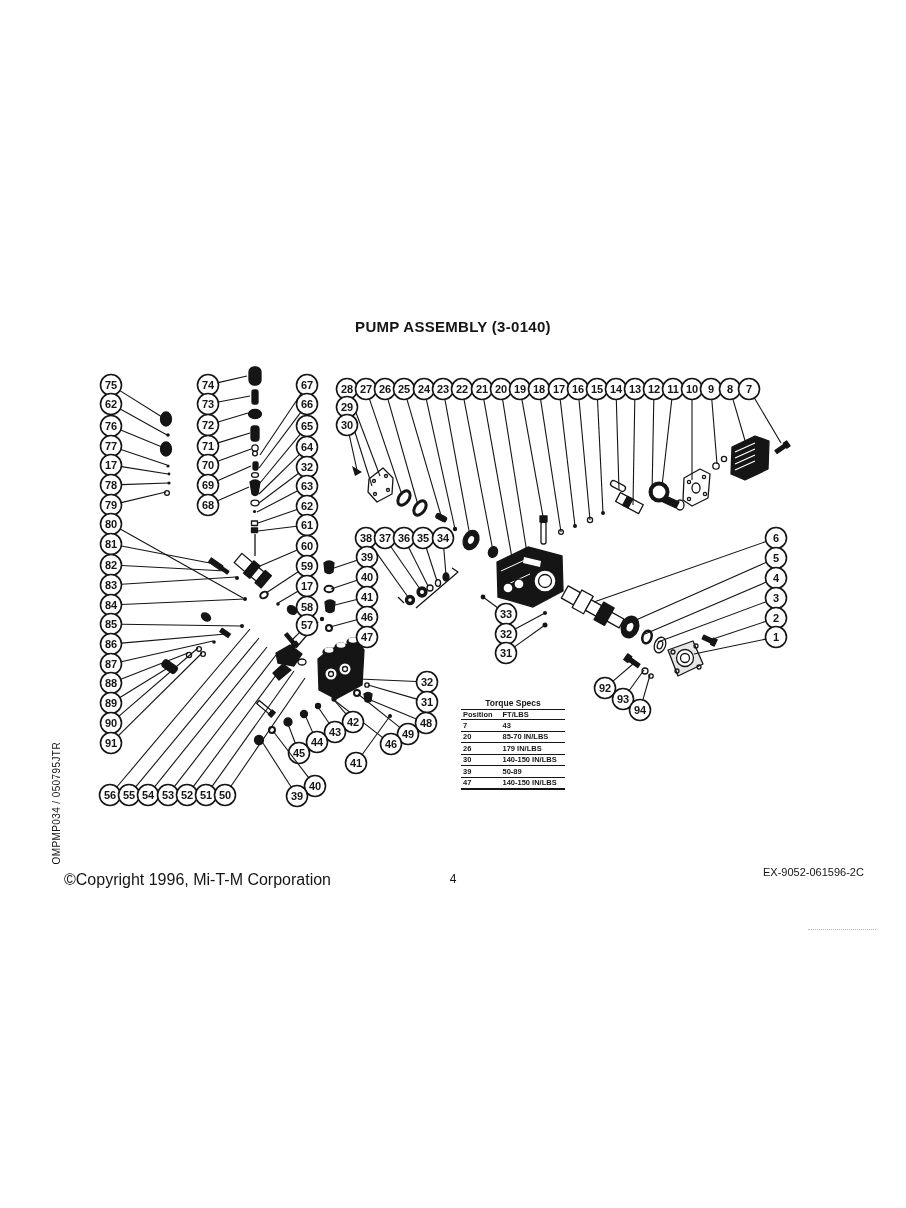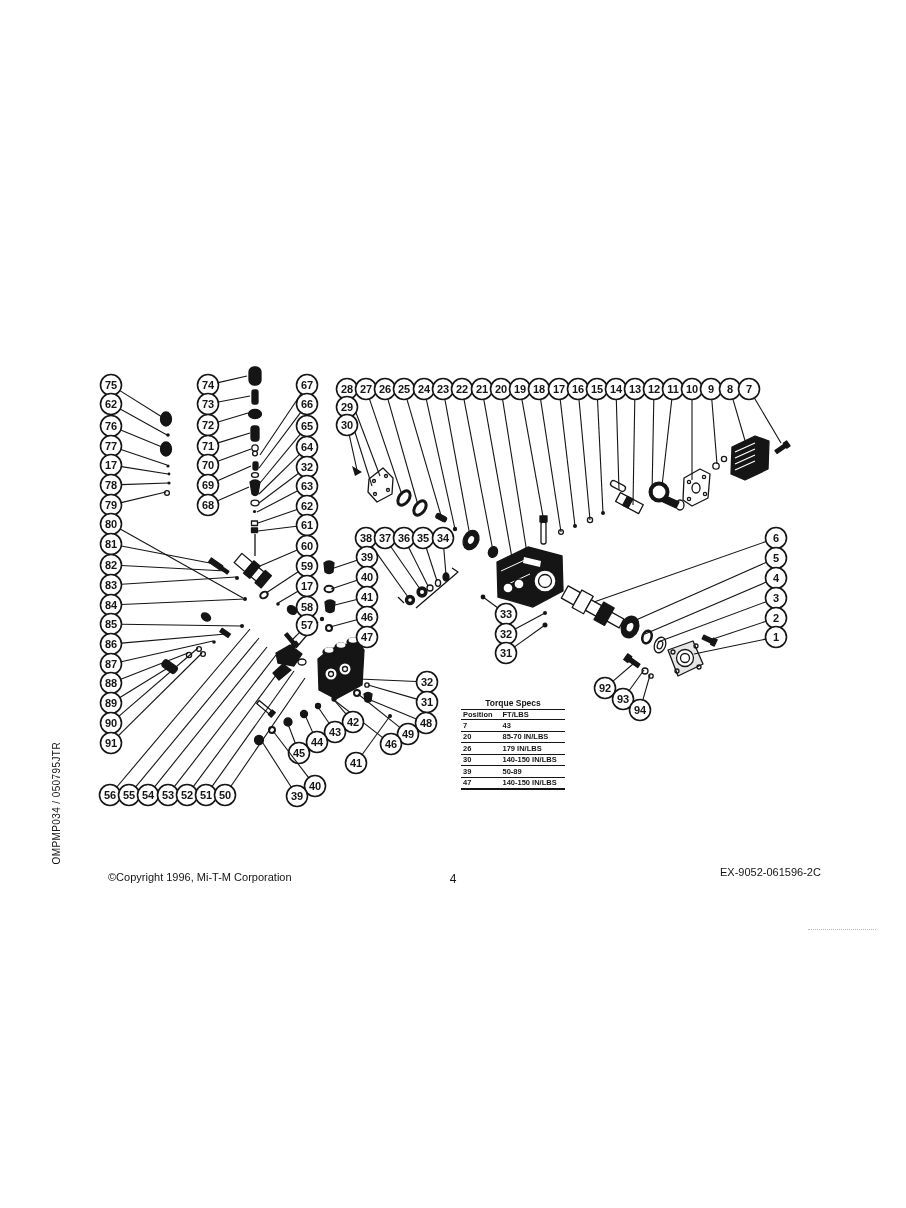--- a/index.html
+++ b/index.html
@@ -4,23 +4,23 @@
 <style>
   html,body{margin:0;padding:0;background:#888;}
   #page{position:relative;width:906px;height:1208px;background:#fff;overflow:hidden;
         font-family:"Liberation Sans",sans-serif;color:#151515;}
   #diagram{position:absolute;left:0;top:0;}
   .bubble{fill:#fff;stroke:#151515;stroke-width:1.6;}
   .leader{stroke:#151515;stroke-width:1.1;fill:none;}
   .bubble-num{font:bold 11px "Liberation Sans",sans-serif;fill:#151515;text-anchor:middle;}
   .overlay{position:absolute;white-space:nowrap;}
   #title{left:0;right:0;top:318px;text-align:center;font-size:15px;font-weight:bold;letter-spacing:.3px;}
-  #footer-left{left:64px;top:871px;font-size:11px;margin-left:44px;}
+  #footer-left{left:64px;top:871px;font-size:16px;}
   #footer-center{left:0;right:0;top:872px;text-align:center;font-size:12px;}
-  #footer-right{left:720px;top:866px;font-size:11px;}
+  #footer-right{left:763px;top:866px;font-size:11px;}
   #side-label{left:51px;top:742px;font-size:10px;writing-mode:vertical-rl;transform:rotate(180deg);letter-spacing:.4px;}
   #torque{left:461px;top:699px;width:104px;font-size:7.5px;font-weight:bold;line-height:1;}
   #torque .t-title{text-align:center;font-size:8.5px;padding-bottom:1px;}
   #torque table{border-collapse:collapse;width:100%;}
   #torque th{text-align:left;font-size:7.5px;padding:1px 2px;border-top:1.6px solid #151515;border-bottom:1.6px solid #151515;}
   #torque td{padding:1.5px 2px;border-bottom:1.6px solid #151515;}
   #torque td:first-child,#torque th:first-child{width:38%;}
   #torque tr:last-child td{border-bottom:2.4px solid #151515;}
   #artifact{left:808px;top:928px;width:68px;border-bottom:1.5px dotted #b9b9b9;height:1px;}
 </style>
@@ -784,20 +784,21 @@
           <text x="623" y="702.8" class="bubble-num">93</text>
         </g>
         <g>
           <line x1="642.9" y1="699.9" x2="650" y2="675" class="leader"></line>
           <circle cx="640" cy="710" r="10.5" class="bubble"></circle>
           <text x="640" y="713.8" class="bubble-num">94</text>
         </g>
       </g>
   </svg>
 
+  <div class="overlay" id="title">PUMP ASSEMBLY (3-0140)</div>
   <div class="overlay" id="footer-left">©Copyright 1996, Mi-T-M Corporation</div>
   <div class="overlay" id="footer-center">4</div>
   <div class="overlay" id="footer-right">EX-9052-061596-2C</div>
   <div class="overlay" id="side-label">OMPMP034 / 050795JTR</div>
   <div class="overlay" id="artifact"></div>
 
   <div class="overlay" id="torque">
     <div class="t-title">Torque Specs</div>
     <table>
       <thead>

